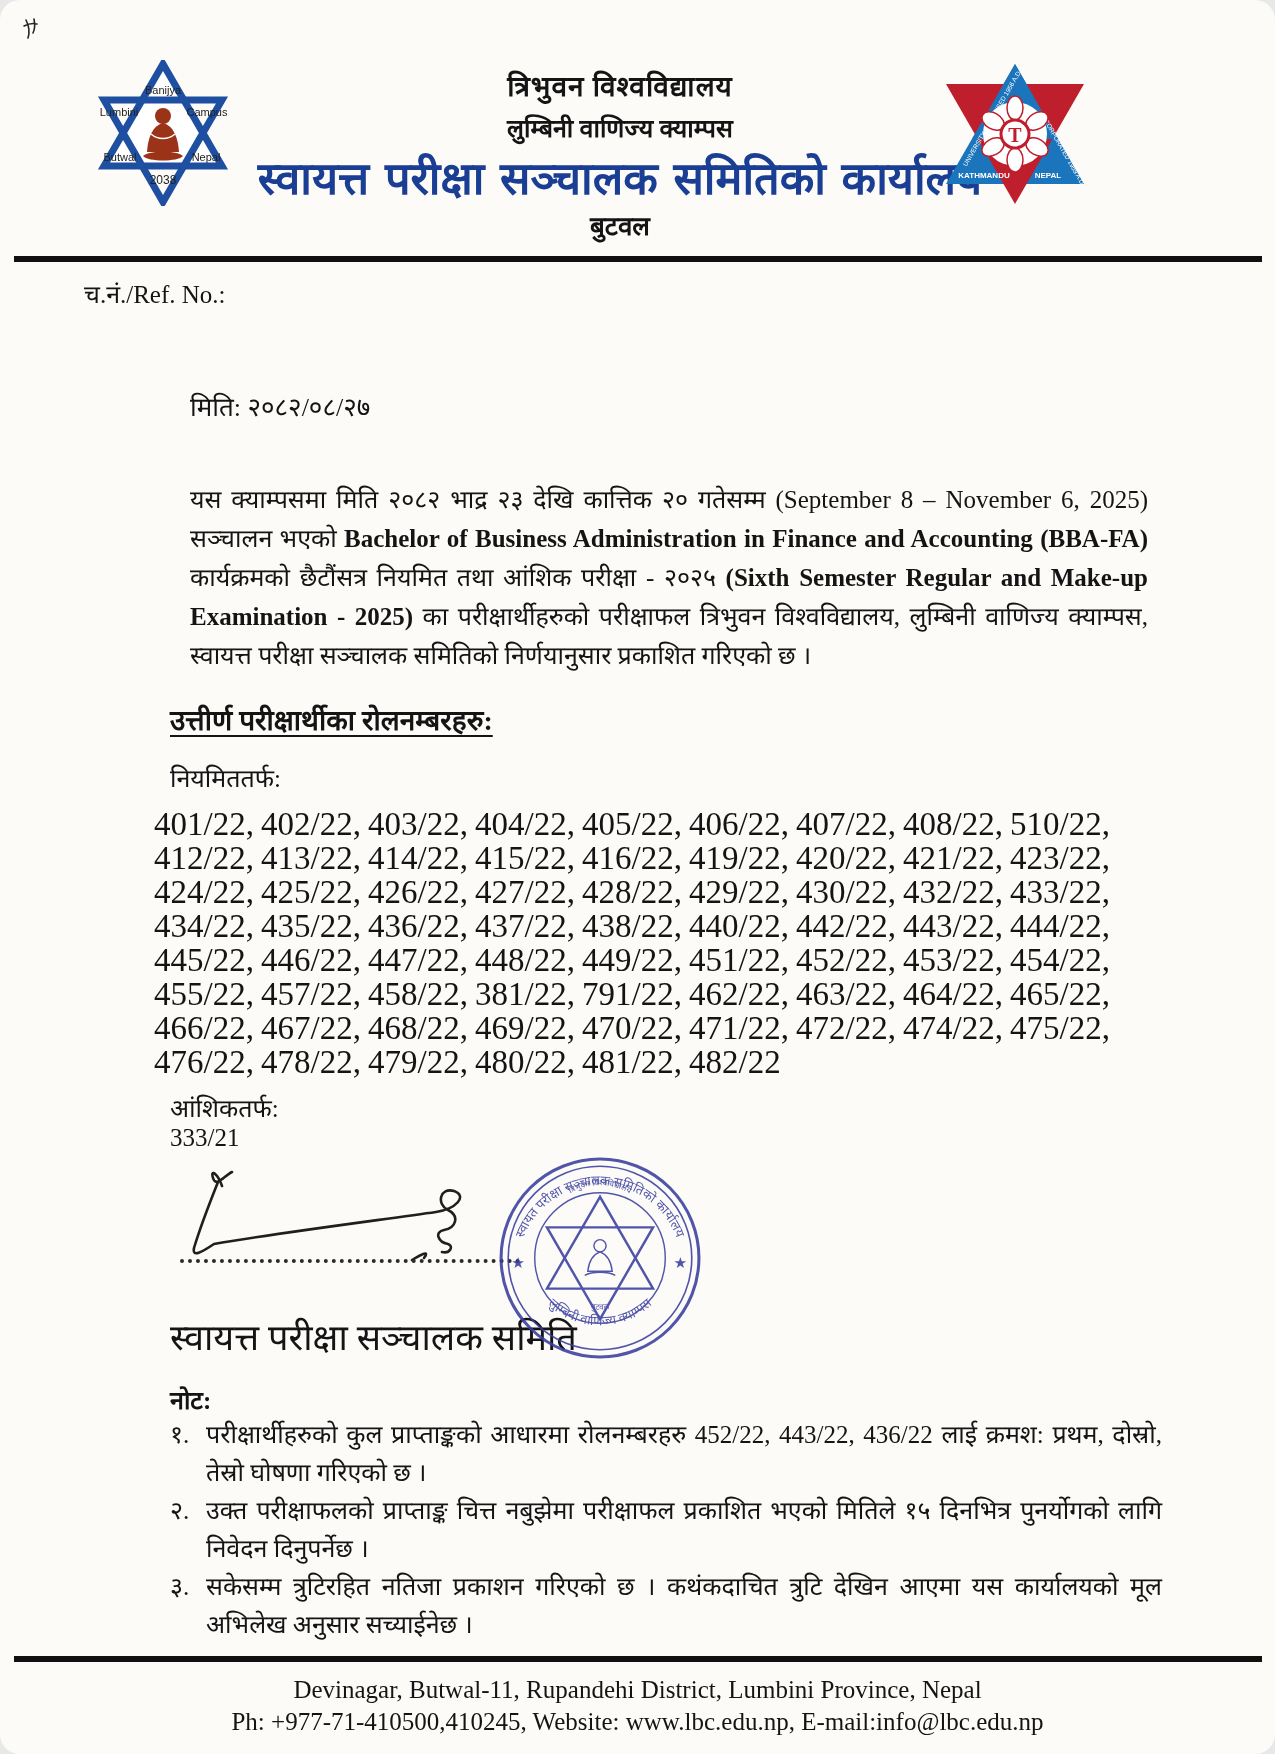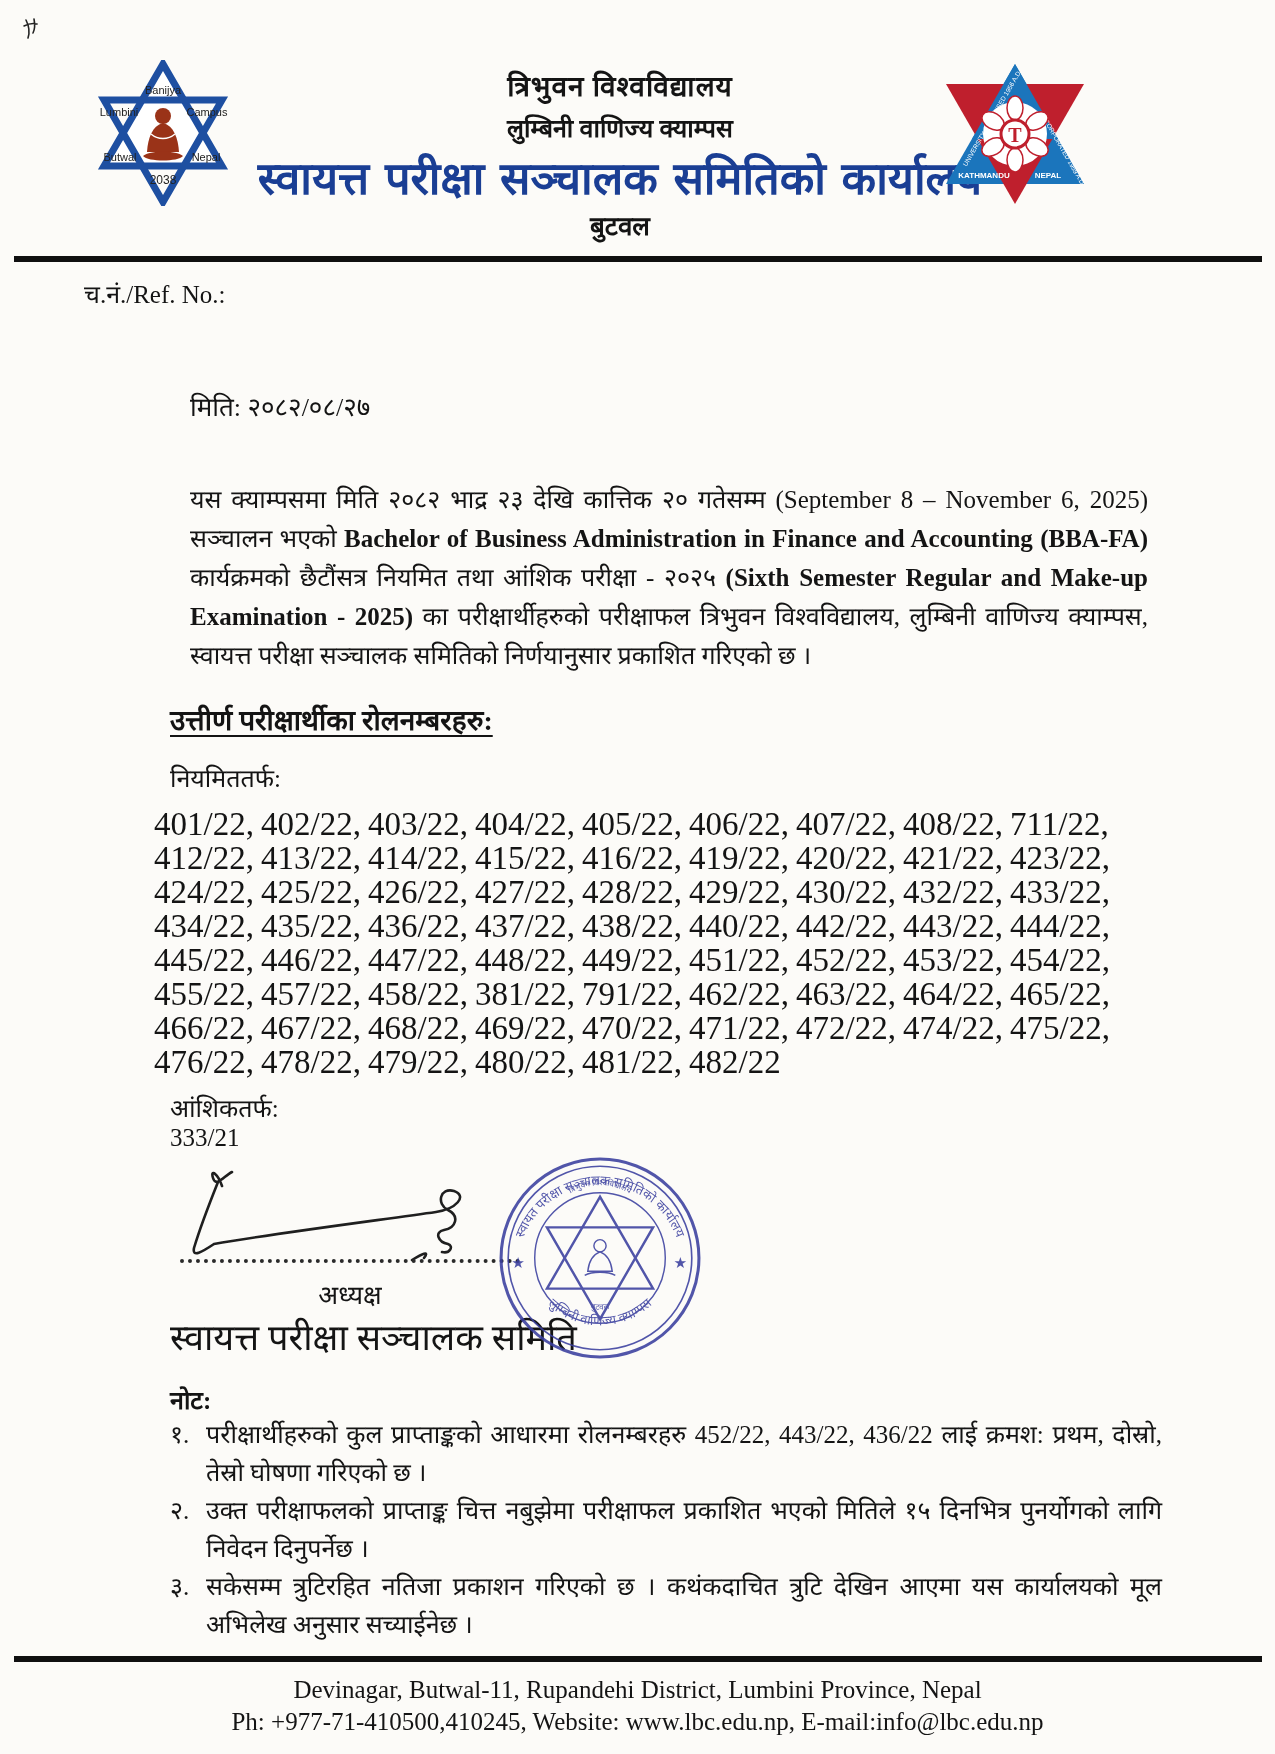--- a/index.html
+++ b/index.html
@@ -1,19 +1,19 @@
 <!DOCTYPE html>
 <html><head>
 <meta charset="utf-8">
 <style>
   html,body{margin:0;padding:0;background:#e8e8e8;}
   #page{
     position:relative;width:1275px;height:1754px;margin:0 auto;
     background:#fcfbf8;overflow:hidden;
-    font-family:"Liberation Serif", serif;color:#141414;
+    font-family:"Liberation Serif", serif;color:#141414;border-radius:20px;
   }
   .abs{position:absolute;}
   
   .hdr-center{left:120px;top:66px;width:1000px;text-align:center;}
   .hdr-line1{font-size:28px;font-weight:bold;letter-spacing:1px;}
   .hdr-line2{font-size:25px;font-weight:bold;margin-top:6px;}
   .hdr-line3{font-family:"DejaVu Sans", sans-serif;font-size:45px;font-weight:bold;margin-top:2px;letter-spacing:0px;}
   .hdr-line4{font-size:26px;font-weight:bold;margin-top:0px;}
   .rule{left:14px;width:1248px;height:6px;background:#101010;}
   .rule1{top:256px;}
@@ -120,21 +120,21 @@
   <div class="abs reglabel">नियमिततर्फ:</div>
   <div class="abs rollgrid">
       <span class="roll">401/22,</span>
       <span class="roll">402/22,</span>
       <span class="roll">403/22,</span>
       <span class="roll">404/22,</span>
       <span class="roll">405/22,</span>
       <span class="roll">406/22,</span>
       <span class="roll">407/22,</span>
       <span class="roll">408/22,</span>
-      <span class="roll">711/22,</span>
+      <span class="roll">510/22,</span>
       <span class="roll">412/22,</span>
       <span class="roll">413/22,</span>
       <span class="roll">414/22,</span>
       <span class="roll">415/22,</span>
       <span class="roll">416/22,</span>
       <span class="roll">419/22,</span>
       <span class="roll">420/22,</span>
       <span class="roll">421/22,</span>
       <span class="roll">423/22,</span>
       <span class="roll">424/22,</span>
@@ -194,21 +194,20 @@
 
   <svg class="abs sig-svg" width="360" height="104" viewBox="0 0 360 104">
     <path d="M62,18 C58,6 50,0 53,10 C56,20 64,8 72,4
              M58,14 C50,34 40,60 34,80 C32,90 42,84 54,76
              C110,66 220,52 276,44
              C296,41 308,28 294,23 C280,19 276,36 288,42
              C300,48 296,60 284,62 C274,64 278,74 288,76 C294,78 290,86 282,84
              M252,92 C262,86 270,82 264,90" stroke="#1f1f1f" stroke-width="2.6" fill="none" stroke-linecap="round"></path>
   </svg>
   <div class="abs dotline"></div>
-  <div class="abs sig-title">अध्यक्ष</div>
   <div class="abs sig-comm">स्वायत्त परीक्षा सञ्चालक समिति</div>
 
   <svg class="abs stamp-svg" width="204" height="204" viewBox="0 0 200 200">
     <defs>
       <path id="arcTop" d="M 20,108 A 80,80 0 1 1 180,108" fill="none"></path>
       <path id="arcTopSmall" d="M 56,50 A 56,56 0 0 1 144,50" fill="none"></path>
       <path id="arcBottom" d="M 30,116 A 74,74 0 0 0 170,116" fill="none"></path>
       <path id="arcBottomSmall" d="M 62,132 A 48,48 0 0 0 138,132" fill="none"></path>
     </defs>
     <circle cx="100" cy="100" r="97" fill="none" stroke="#3a3f9f" stroke-width="3"></circle>

